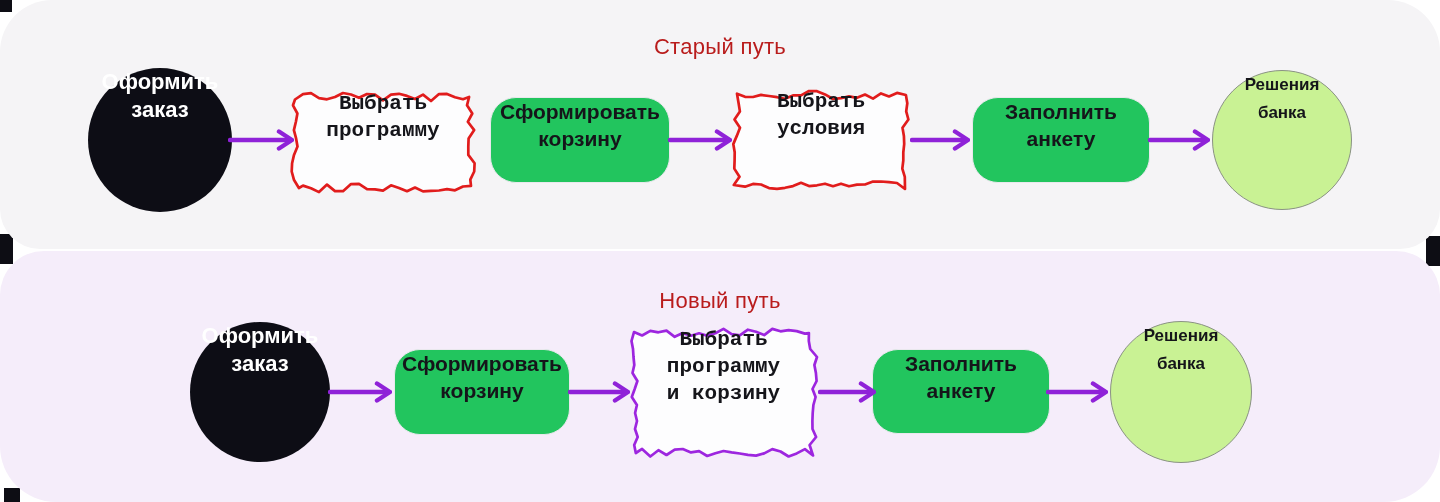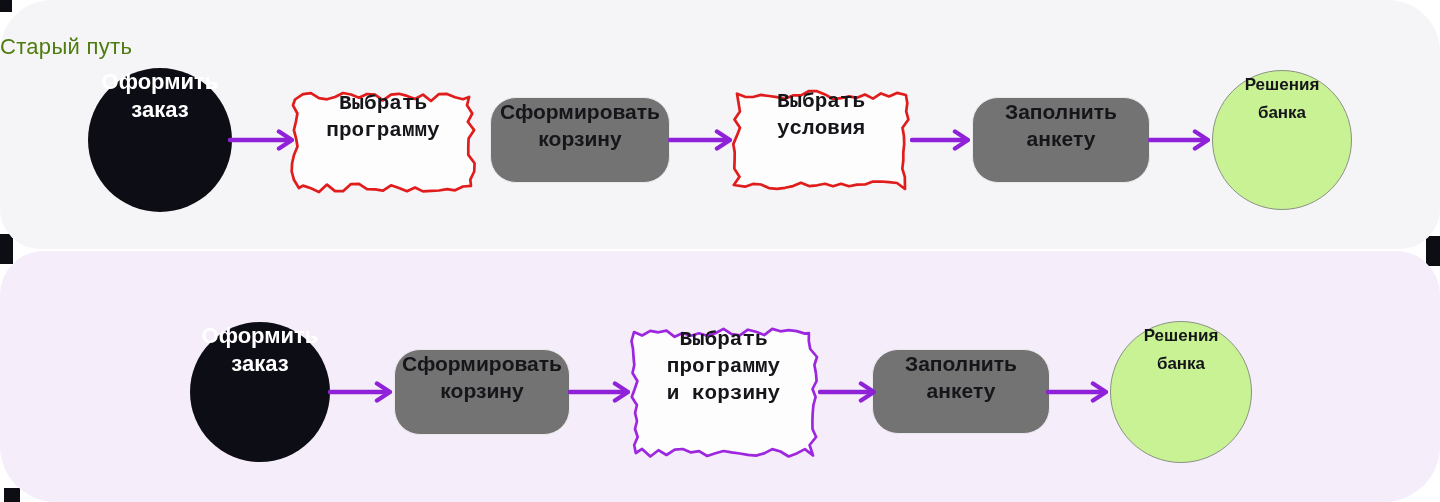--- a/index.html
+++ b/index.html
@@ -6,51 +6,52 @@
   .stage{
     position:relative;width:1440px;height:502px;overflow:hidden;
     font-family:"Liberation Sans","DejaVu Sans",sans-serif;
     background:#ffffff;
   }
   .edge-mark{position:absolute;background:#0d0d14;z-index:0;}
   .panel{position:absolute;left:0;width:1440px;z-index:1;}
   .panel-old{top:0;height:249px;background:#f5f4f6;border-radius:52px 52px 40px 40px;}
   .panel-new{top:251px;height:251px;background:#f5edfa;border-radius:44px 44px 56px 56px;}
   .row-title{
-    position:absolute;left:0;width:1440px;z-index:2;
-    font-size:22px;font-weight:400;color:#4d7c0f;letter-spacing:.3px;
+    position:absolute;left:0;width:1440px;text-align:center;z-index:2;
+    font-size:22px;font-weight:400;color:#b91c1c;letter-spacing:.3px;
   }
   .node{position:absolute;z-index:2;display:flex;align-items:flex-start;justify-content:center;}
   .node .label{
     position:relative;z-index:2;display:flex;flex-direction:column;align-items:center;
     font-size:21px;font-weight:700;line-height:27px;color:#15151a;text-align:center;
   }
   .node.circle-dark{background:#0d0d15;border-radius:50%;}
   .node.circle-dark .label{color:#ffffff;font-size:22px;line-height:28px;}
   .node.circle-green{background:#c9f294;border:1.5px solid #8a9284;border-radius:50%;box-sizing:border-box;}
   .node.circle-green .label{font-size:17px;line-height:28px;}
-  .node.box{background:#737373;border:1px solid #e9e8ed;border-radius:26px;box-sizing:border-box;}
+  .node.box{background:#22c55e;border:1px solid #e9e8ed;border-radius:26px;box-sizing:border-box;}
   .node.squiggle-red,.node.squiggle-purple{background:transparent;font-family:Liberation Mono, monospace;}
   .node svg.sq{position:absolute;left:0;top:0;z-index:1;}
   .arrow{position:absolute;z-index:2;}
 </style>
 </head>
 <body>
 
 <div class="stage">
 
   <div class="edge-mark" style="left:0;top:0;width:12px;height:12px;"></div>
   <div class="edge-mark" style="left:0;top:234px;width:13px;height:30px;"></div>
   <div class="edge-mark" style="left:1426px;top:236px;width:14px;height:30px;"></div>
   <div class="edge-mark" style="left:4px;top:488px;width:16px;height:14px;"></div>
 
   <div class="panel panel-old"></div>
   <div class="panel panel-new"></div>
 
   <div class="row-title" style="top:34px;">Старый путь</div>
+  <div class="row-title" style="top:288px;">Новый путь</div>
 
   <div id="nodes-layer">
       <div class="node circle-dark" style="left: 88px; top: 68px; width: 144px; height: 144px;">
         <div class="label">
           <span>Оформить</span>
           <span>заказ</span>
         </div>
       </div>
       <div class="node squiggle-red" style="left: 288px; top: 90px; width: 190px; height: 105px;">
         <svg class="sq" width="190" height="105" viewBox="0 0 190 105">

